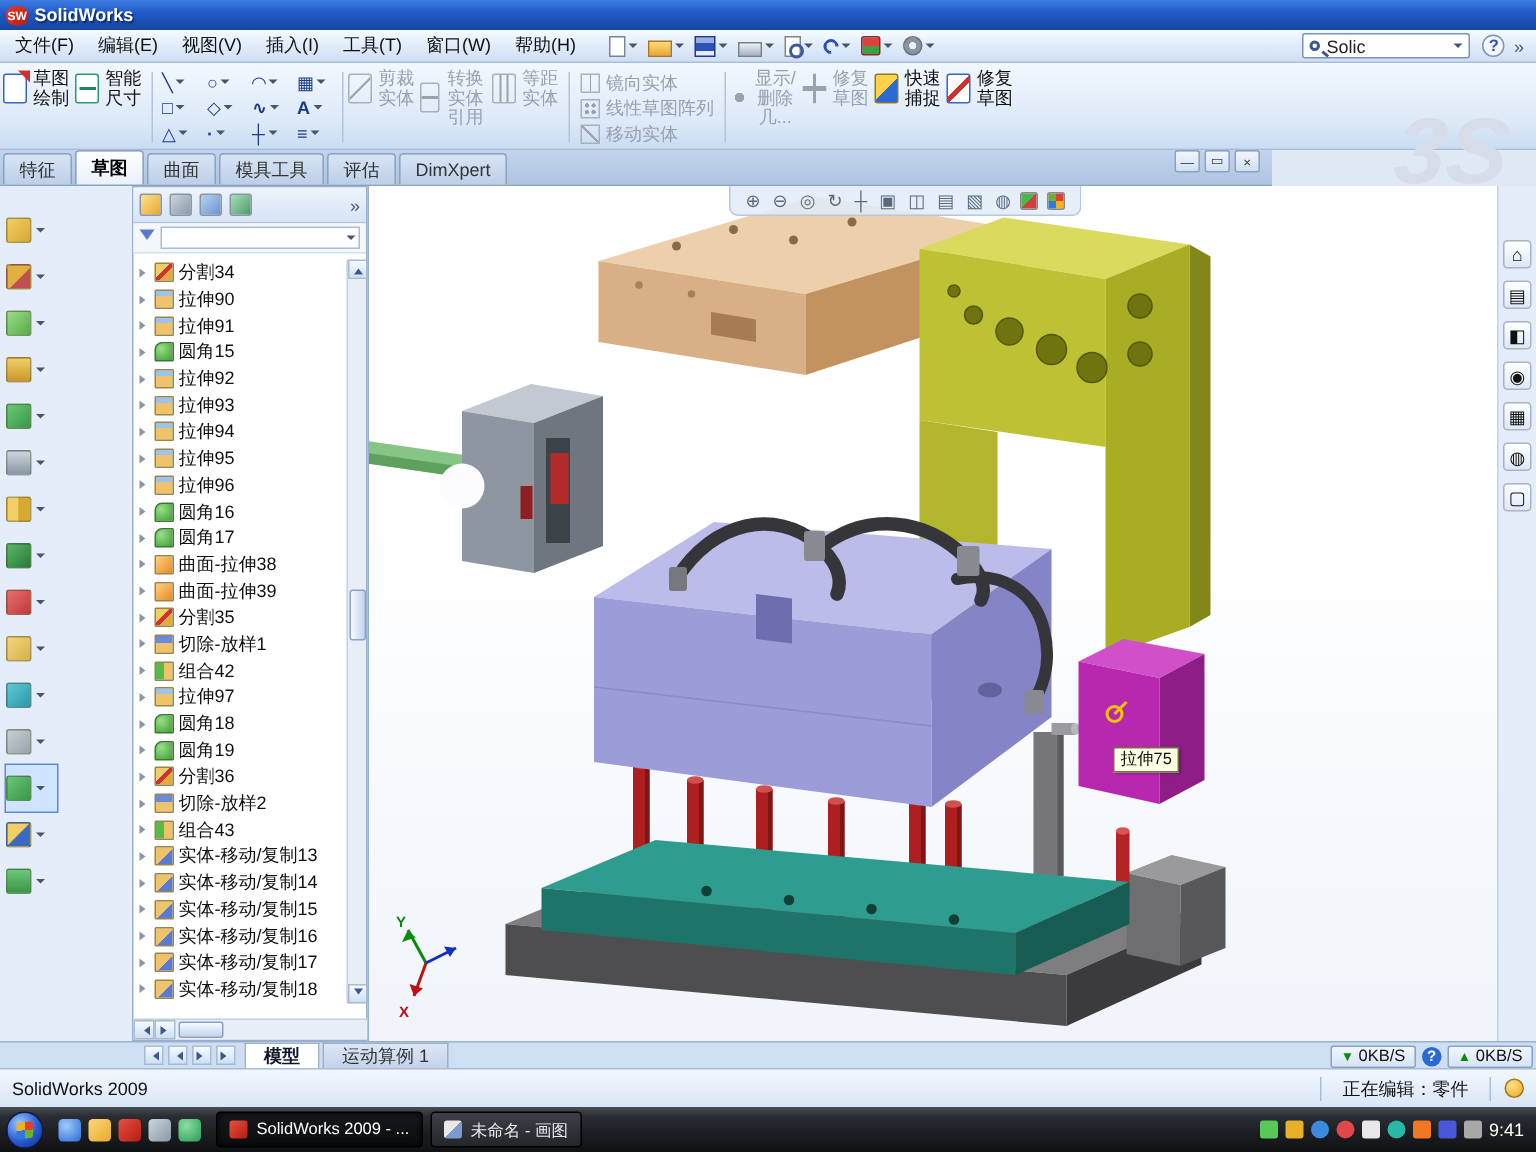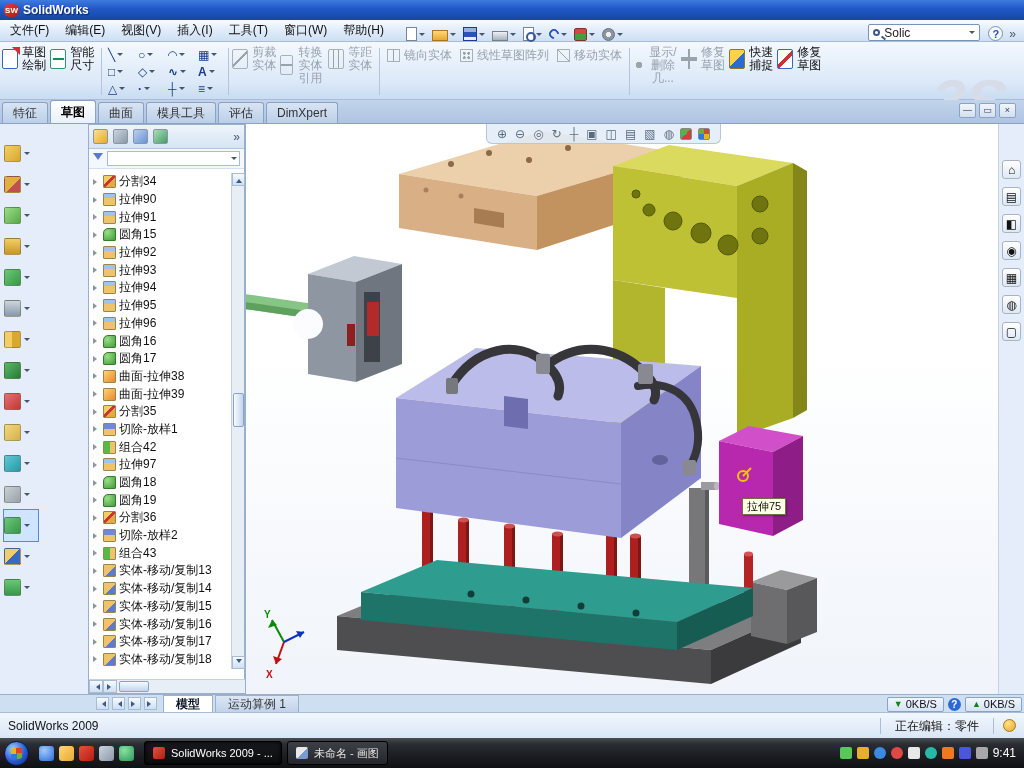--- a/index.html
+++ b/index.html
@@ -12,21 +12,21 @@
     background:linear-gradient(180deg,#3d7bdf 0%,#2058c8 45%,#16479f 100%);
     display:flex;align-items:center;padding:0 4px;color:#fff}
   .sw-logo{width:15px;height:13px;background:linear-gradient(135deg,#e53b2c,#b31d10);
     border-radius:6px;color:#fff;font-size:8px;font-weight:bold;display:flex;
     align-items:center;justify-content:center;margin-right:4px}
   .apptitle{font-weight:bold;font-size:12px;text-shadow:1px 1px 1px #0a2a6a}
 
   
   .menurow{position:absolute;left:0;top:20px;width:1024px;height:22px;
     background:linear-gradient(180deg,#f7fbff, #dcE9f8 60%, #cfdff4);
-    border-bottom:1px solid #aabdd8;display:flex;align-items:flex-end;padding:0 2px}
+    border-bottom:1px solid #aabdd8;display:flex;align-items:center;padding:0 2px}
   .menu{display:flex}
   .menu-item{padding:0 8px;line-height:21px;cursor:default}
   .stdicons{display:flex;align-items:center;gap:7px;margin-left:14px}
   .icw{display:flex;align-items:center;gap:2px}
   .dd{width:0;height:0;border:3px solid transparent;border-top-color:#46566e;margin-top:3px}
   .ic-new{width:11px;height:14px;background:#fff;border:1px solid #7a8494}
   .ic-open{width:16px;height:11px;background:linear-gradient(#ffd878,#e8a830);border:1px solid #a87820;margin-top:3px}
   .ic-save{width:14px;height:14px;border:1px solid #1a3a8c;background:linear-gradient(180deg,#9ab0e0 0 4px,#2a52b8 4px 9px,#e8ecf8 9px)}
   .ic-print{width:16px;height:10px;background:linear-gradient(#eef2f6,#a8b0bc);border:1px solid #78808c;margin-top:4px}
   .ic-preview{width:11px;height:14px;background:#fff;border:1px solid #7a8494;position:relative}
@@ -62,30 +62,30 @@
   .bic-trim{background-image:linear-gradient(135deg,transparent 46%,#9aa2aa 46%,#9aa2aa 54%,transparent 54%)}
   .bic-convert{background-image:linear-gradient(180deg,transparent 46%,#9aa2aa 46%,#9aa2aa 54%,transparent 54%)}
   .bic-offset{background-image:linear-gradient(90deg,transparent 30%,#9aa2aa 30%,#9aa2aa 38%,transparent 38%,transparent 62%,#9aa2aa 62%,#9aa2aa 70%,transparent 70%)}
   .bic-display{background-image:radial-gradient(circle 5px at 50% 50%,#9aa2aa 60%,transparent 62%)}
   .bic-repair{background-image:linear-gradient(90deg,transparent 42%,#9aa2aa 42%,#9aa2aa 58%,transparent 58%),linear-gradient(180deg,transparent 42%,#9aa2aa 42%,#9aa2aa 58%,transparent 58%)}
   .bic-snap{background:linear-gradient(135deg,#ffd24a 50%,#2a6ad4 50%);border:1px solid #8a7a20}
   .bic-rapid{background:#fff;border:1px solid #3565c8;background-image:linear-gradient(135deg,transparent 45%,#d03030 45%,#d03030 60%,transparent 60%)}
   .sketchgrid{display:grid;grid-template-columns:repeat(4,30px);grid-auto-rows:17px;padding-top:2px}
   .sg-cell{display:flex;align-items:center;gap:2px;padding-left:3px}
   .sg-g{color:#1a3a8c;font-weight:bold;font-size:12px;line-height:14px}
-  .stackcol{display:flex;flex-direction:row;justify-content:flex-start;padding-top:3px}
+  .stackcol{display:flex;flex-direction:column;justify-content:flex-start;padding-top:3px}
   .srow{display:flex;align-items:center;gap:4px;height:17px;padding:0 4px;color:#98a2ae}
   .sic{width:13px;height:13px;border:1px solid #a8b0b8;background:linear-gradient(#e2e6ea,#c2c8d0)}
   .sic-mirror{background-image:linear-gradient(90deg,transparent 46%,#9aa2aa 46%,#9aa2aa 54%,transparent 54%)}
   .sic-linear{background-image:radial-gradient(circle 1.5px at 30% 30%,#9aa2aa 90%,transparent),radial-gradient(circle 1.5px at 70% 30%,#9aa2aa 90%,transparent),radial-gradient(circle 1.5px at 30% 70%,#9aa2aa 90%,transparent),radial-gradient(circle 1.5px at 70% 70%,#9aa2aa 90%,transparent)}
   .sic-move{background-image:linear-gradient(45deg,transparent 46%,#9aa2aa 46%,#9aa2aa 54%,transparent 54%)}
 
   
-  .tabrow{position:absolute;left:0;top:100px;width:1024px;height:24px;
-    background:linear-gradient(180deg,#c2d4ec,#aec4e2);border-bottom:1px solid #8aa2c4;display:flex;align-items:center}
+  .tabrow{position:absolute;left:0;top:100px;width:848px;height:24px;
+    background:linear-gradient(180deg,#c2d4ec,#aec4e2);border-bottom:1px solid #8aa2c4;display:flex;align-items:flex-start}
   .ctab{height:21px;padding:0 10px;line-height:20px;border:1px solid #8aa2c4;border-bottom:none;
     border-radius:3px 3px 0 0;background:linear-gradient(#d8e4f4,#bccfe8);margin-left:2px;color:#333}
   .ctab.tab-active{background:linear-gradient(#fdfeff,#e9f1fb);font-weight:bold;color:#000;height:23px;line-height:22px}
   .docwin{margin-left:auto;display:flex;gap:3px;padding:0 8px 3px 0}
   .dwbtn{width:17px;height:15px;border:1px solid #8aa2c4;background:linear-gradient(#f2f6fc,#d2dff0);
     display:flex;align-items:center;justify-content:center;font-size:9px;color:#33425a;border-radius:2px}
 
   
   .main{position:absolute;left:0;top:124px;width:1024px;height:570px;background:#e4edf9}
   .lstrip{position:absolute;left:0;top:0;width:88px;height:570px;background:#e4edf9;padding:14px 0 0 4px}

